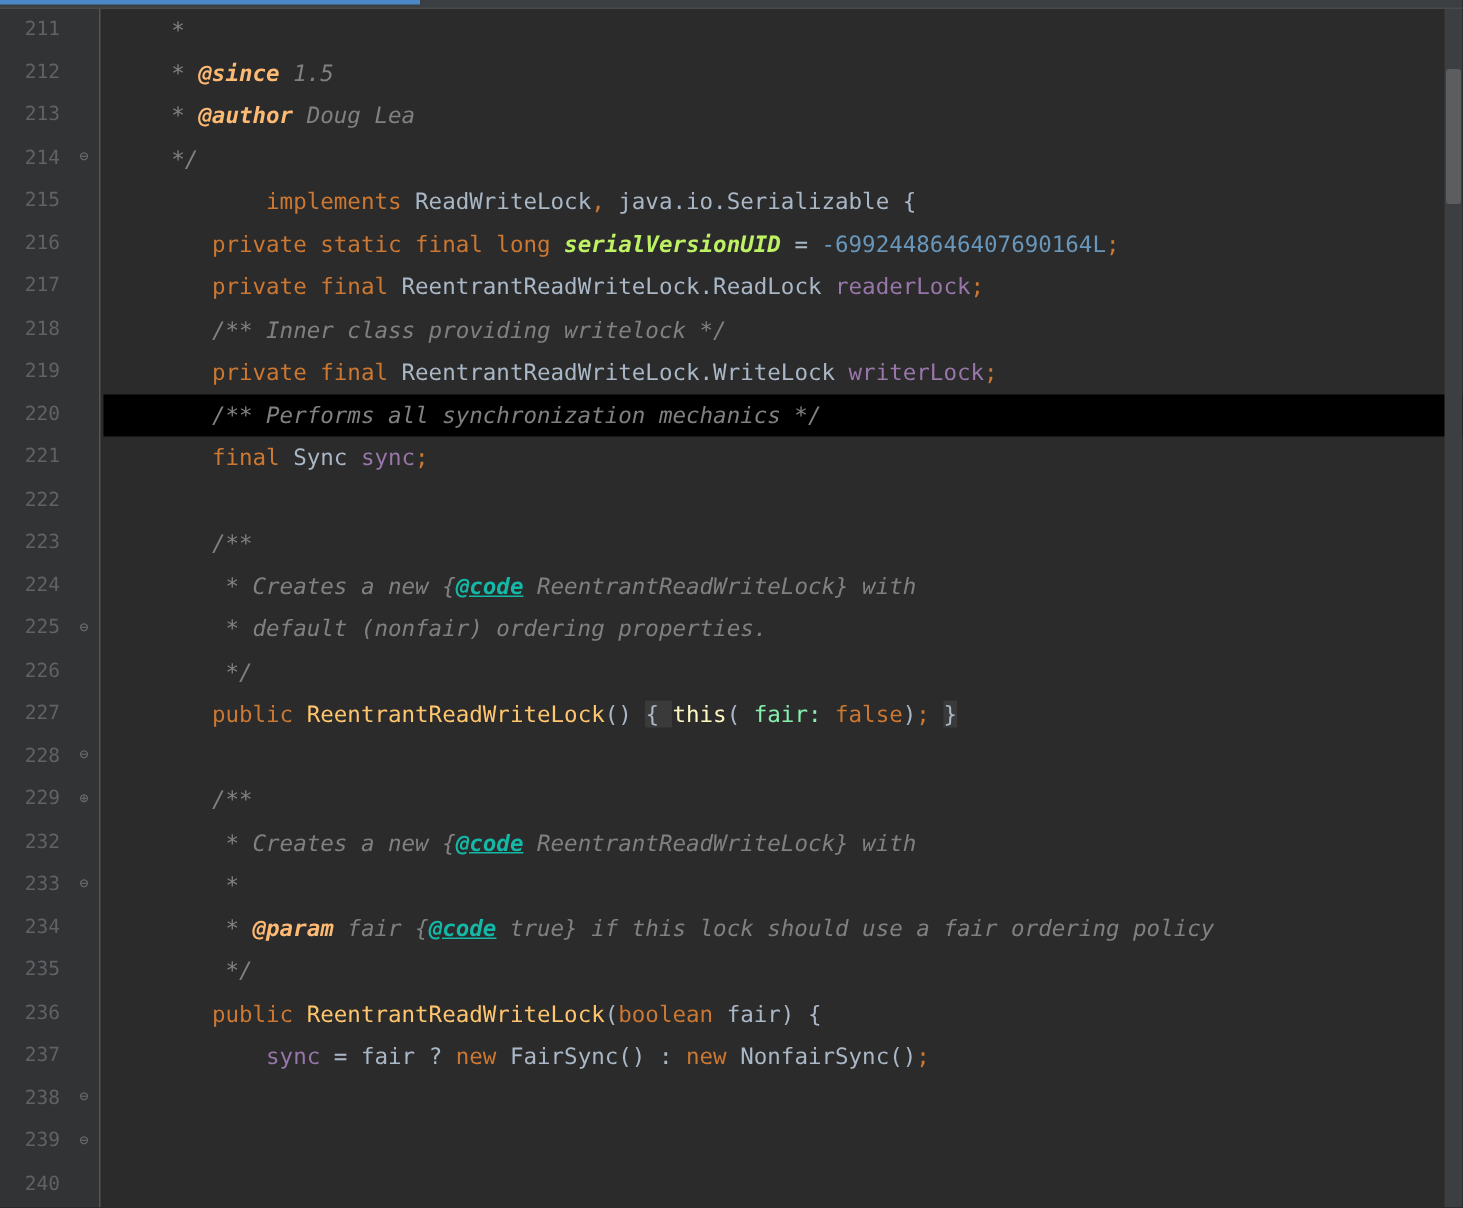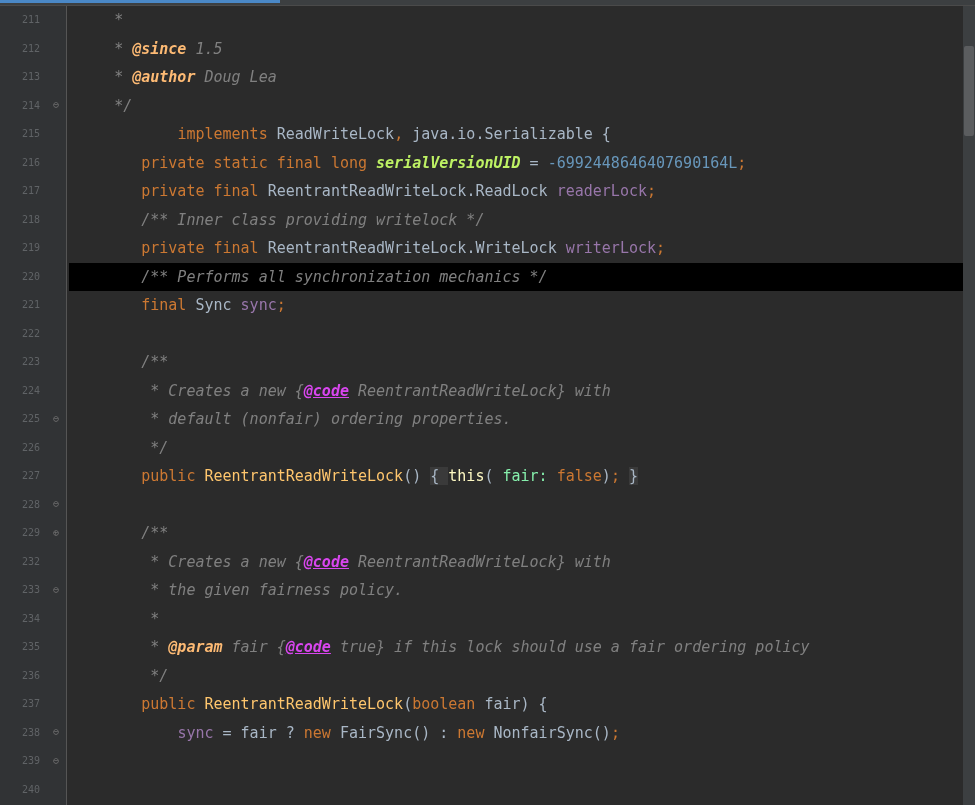--- a/index.html
+++ b/index.html
@@ -30,21 +30,21 @@
     height: calc(100% - 6px);
     background: #2b2b2b;
   }
   .gutter {
     width: 48px;
     background: #313335;
     color: #606366;
     text-align: right;
     padding-right: 8px;
     user-select: none;
-    font-size: 10px;
+    font-size: 13px;
   }
   .fold-col {
     width: 18px;
     background: #313335;
     position: relative;
   }
   .fold-icon {
     position: absolute;
     left: 2px;
     width: 12px; height: 12px;
@@ -76,21 +76,21 @@
     position: absolute;
     left: 1px; right: 1px;
     top: 40px; height: 90px;
     background: #5b5d5f;
     border-radius: 2px;
   }
 
   
   .c-comment   { color: #808080; font-style: italic; }
   .c-doctag    { color: #fdba74; font-style: italic; font-weight: bold; }
-  .c-doctag2   { color: #d946ef; font-style: italic; font-weight: bold; text-decoration: underline; }
+  .c-doctag2   { color: #14b8a6; font-style: italic; font-weight: bold; text-decoration: underline; }
   .c-kw        { color: #cc7832; }
   .c-ident     { color: #a9b7c6; }
   .c-field     { color: #9876aa; }
   .c-static    { color: #bef264; font-style: italic; font-weight: bold; }
   .c-num       { color: #6897bb; }
   .c-method    { color: #ffc66d; }
   .c-this      { color: #fef9c3; }
   .c-param     { color: #a9b7c6; }
   .c-punc      { color: #a9b7c6; }
   .c-semicolon { color: #cc7832; }
@@ -158,21 +158,20 @@
     <div class="line">        <span class="c-kw">final </span><span class="c-ident">Sync </span><span class="c-field">sync</span><span class="c-semicolon">;</span></div>
     <div class="line"></div>
     <div class="line"><span class="c-comment">        <span>/**</span></span></div>
     <div class="line"><span class="c-comment">        <span> * Creates a new {</span><span class="c-doctag2">@code</span><span> ReentrantReadWriteLock} with</span></span></div>
     <div class="line"><span class="c-comment">        <span> * default (nonfair) ordering properties.</span></span></div>
     <div class="line"><span class="c-comment">        <span> */</span></span></div>
     <div class="line">        <span class="c-kw">public </span><span class="c-method">ReentrantReadWriteLock</span><span class="c-punc">() </span><span class="c-foldbg"><span class="c-punc">{ </span></span><span class="c-this">this</span><span class="c-punc">(</span><span class="c-hint"> fair: </span><span class="c-kw">false</span><span class="c-punc">)</span><span class="c-semicolon">; </span><span class="c-foldbg"><span class="c-punc">}</span></span></div>
     <div class="line"></div>
     <div class="line"><span class="c-comment">        <span>/**</span></span></div>
     <div class="line"><span class="c-comment">        <span> * Creates a new {</span><span class="c-doctag2">@code</span><span> ReentrantReadWriteLock} with</span></span></div>
-    <div class="line"><span class="c-comment">        <span> * the given fairness policy.</span></span></div>
     <div class="line"><span class="c-comment">        <span> *</span></span></div>
     <div class="line"><span class="c-comment">        <span> * </span><span class="c-doctag">@param</span><span> fair {</span><span class="c-doctag2">@code</span><span> true} if this lock should use a fair ordering policy</span></span></div>
     <div class="line"><span class="c-comment">        <span> */</span></span></div>
     <div class="line">        <span class="c-kw">public </span><span class="c-method">ReentrantReadWriteLock</span><span class="c-punc">(</span><span class="c-kw">boolean </span><span class="c-param">fair</span><span class="c-punc">) {</span></div>
     <div class="line">            <span class="c-field">sync</span><span class="c-punc"> = </span><span class="c-ident">fair </span><span class="c-punc">? </span><span class="c-kw">new </span><span class="c-ident">FairSync</span><span class="c-punc">() : </span><span class="c-kw">new </span><span class="c-ident">NonfairSync</span><span class="c-punc">()</span><span class="c-semicolon">;</span></div>
   </div>
 </div>
 
 <div class="scrollbar">
   <div class="scroll-thumb"></div>

